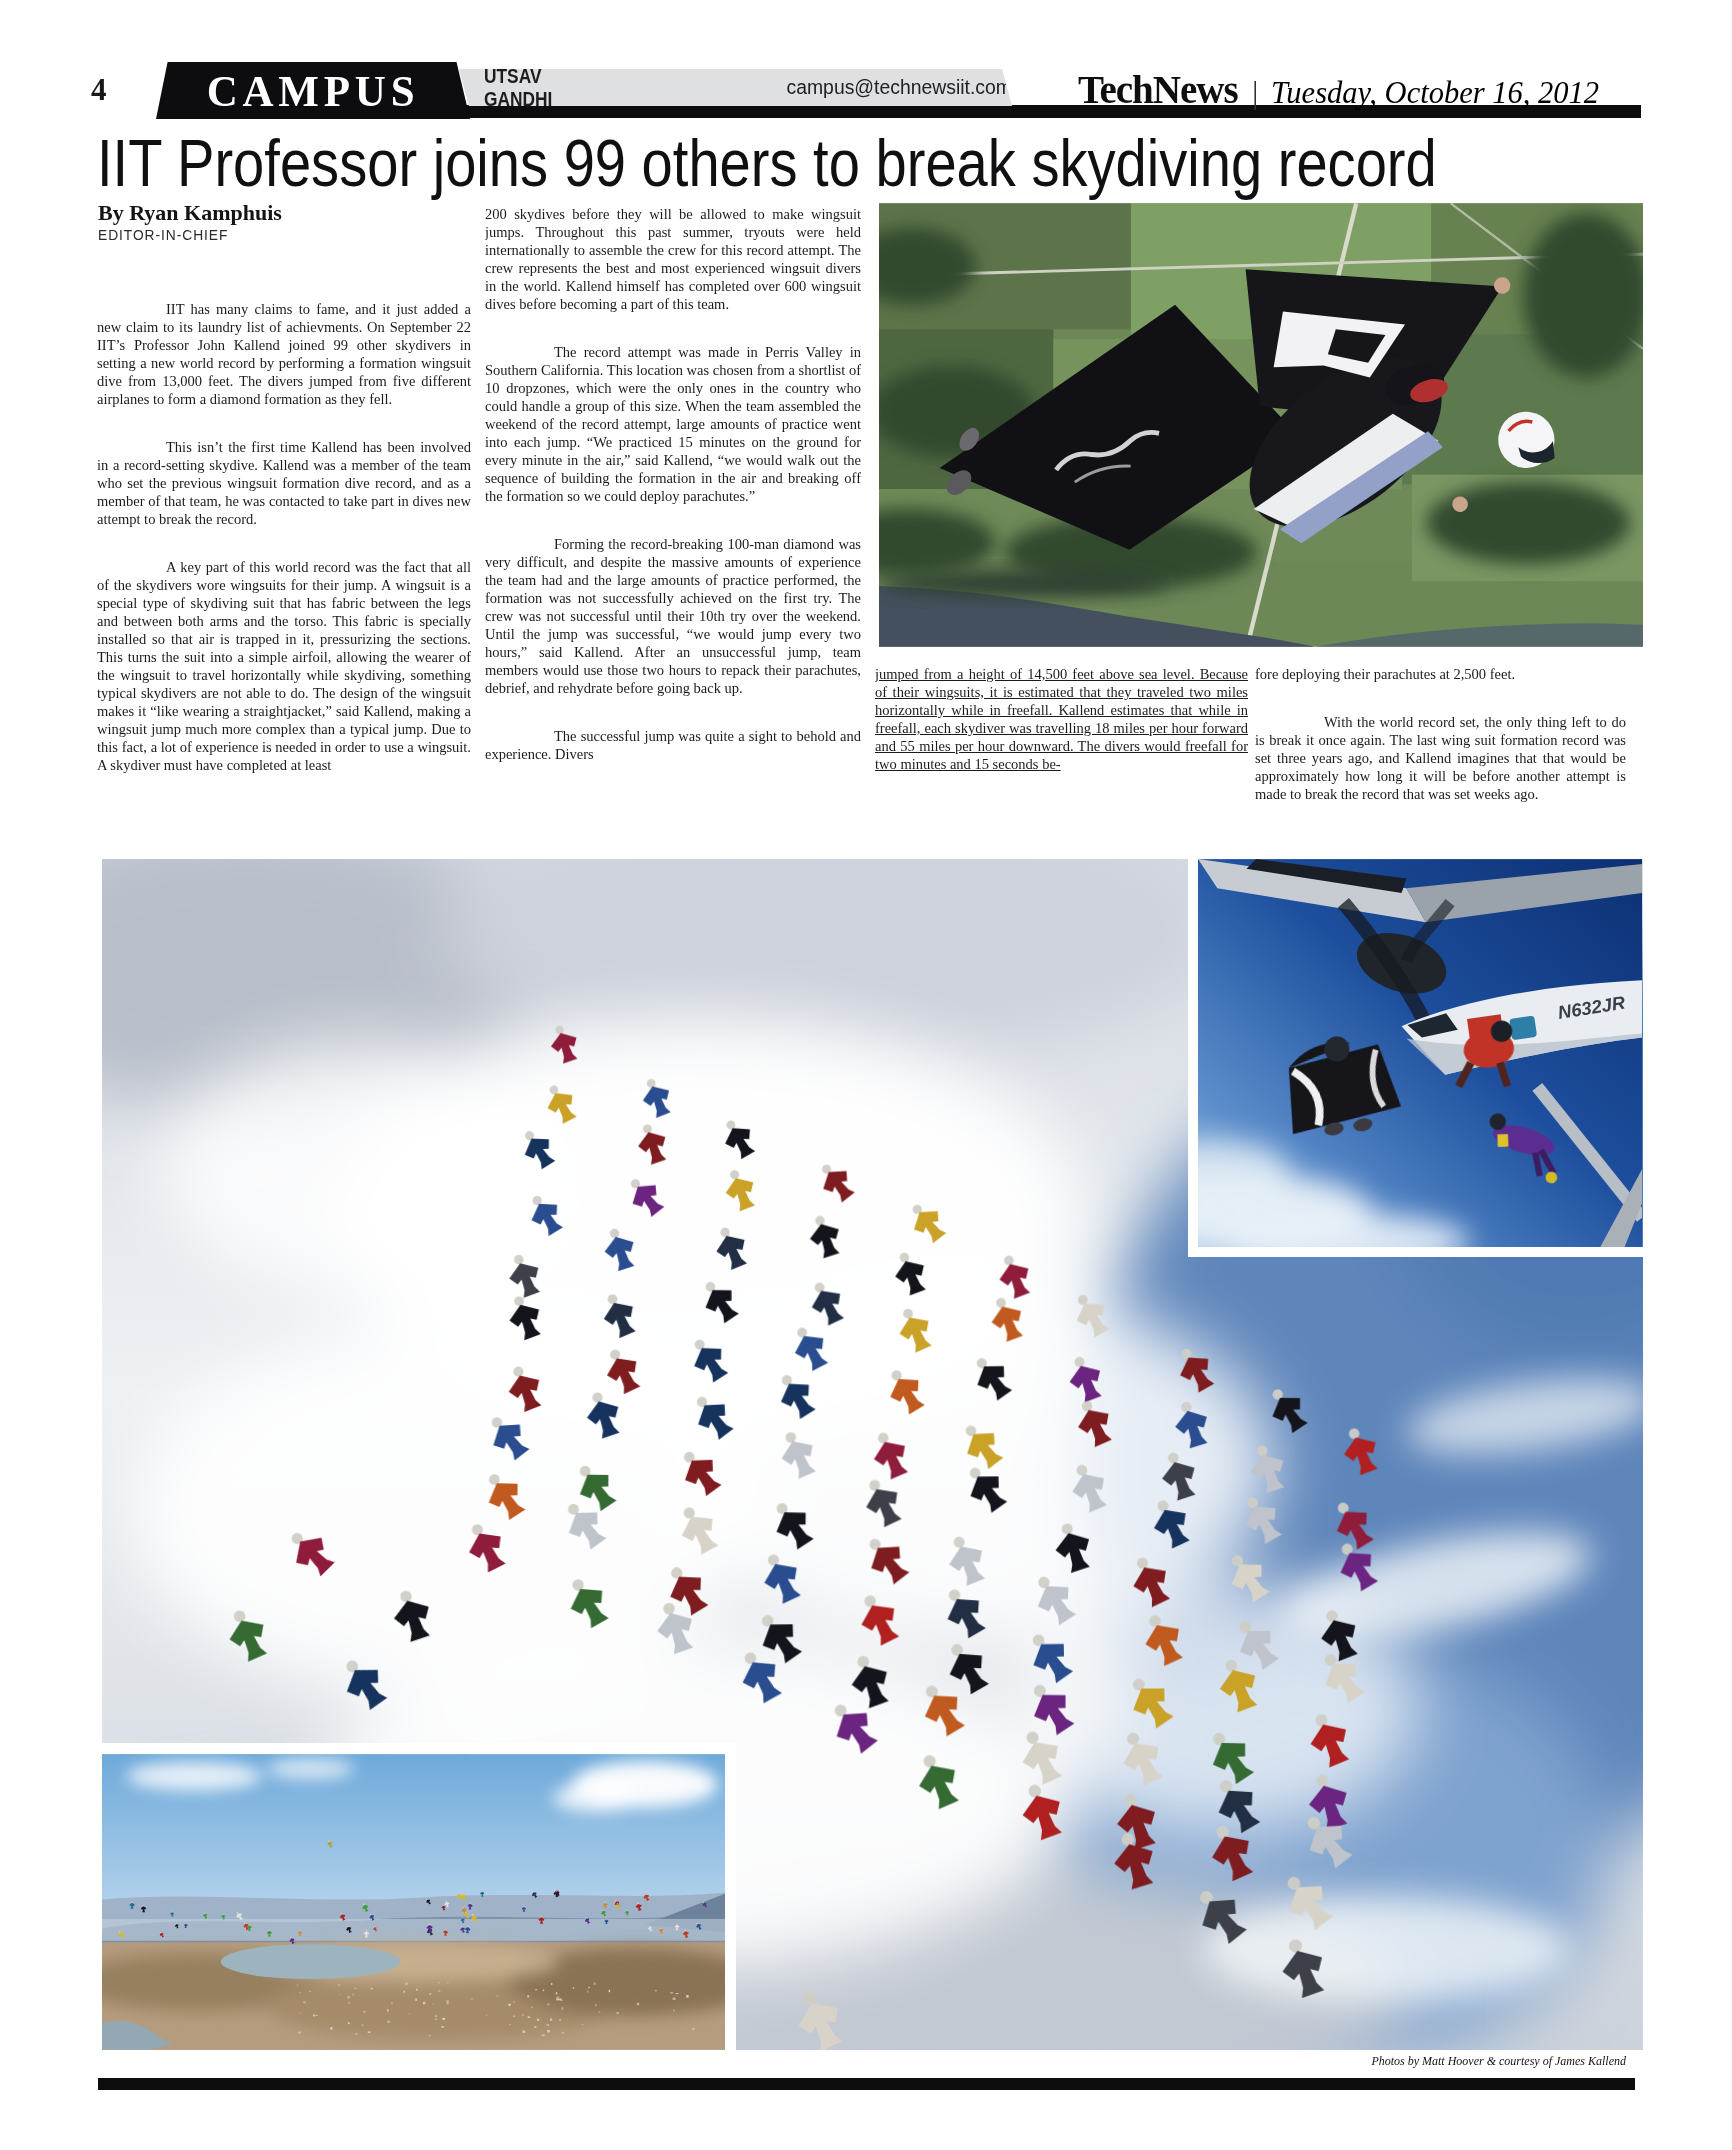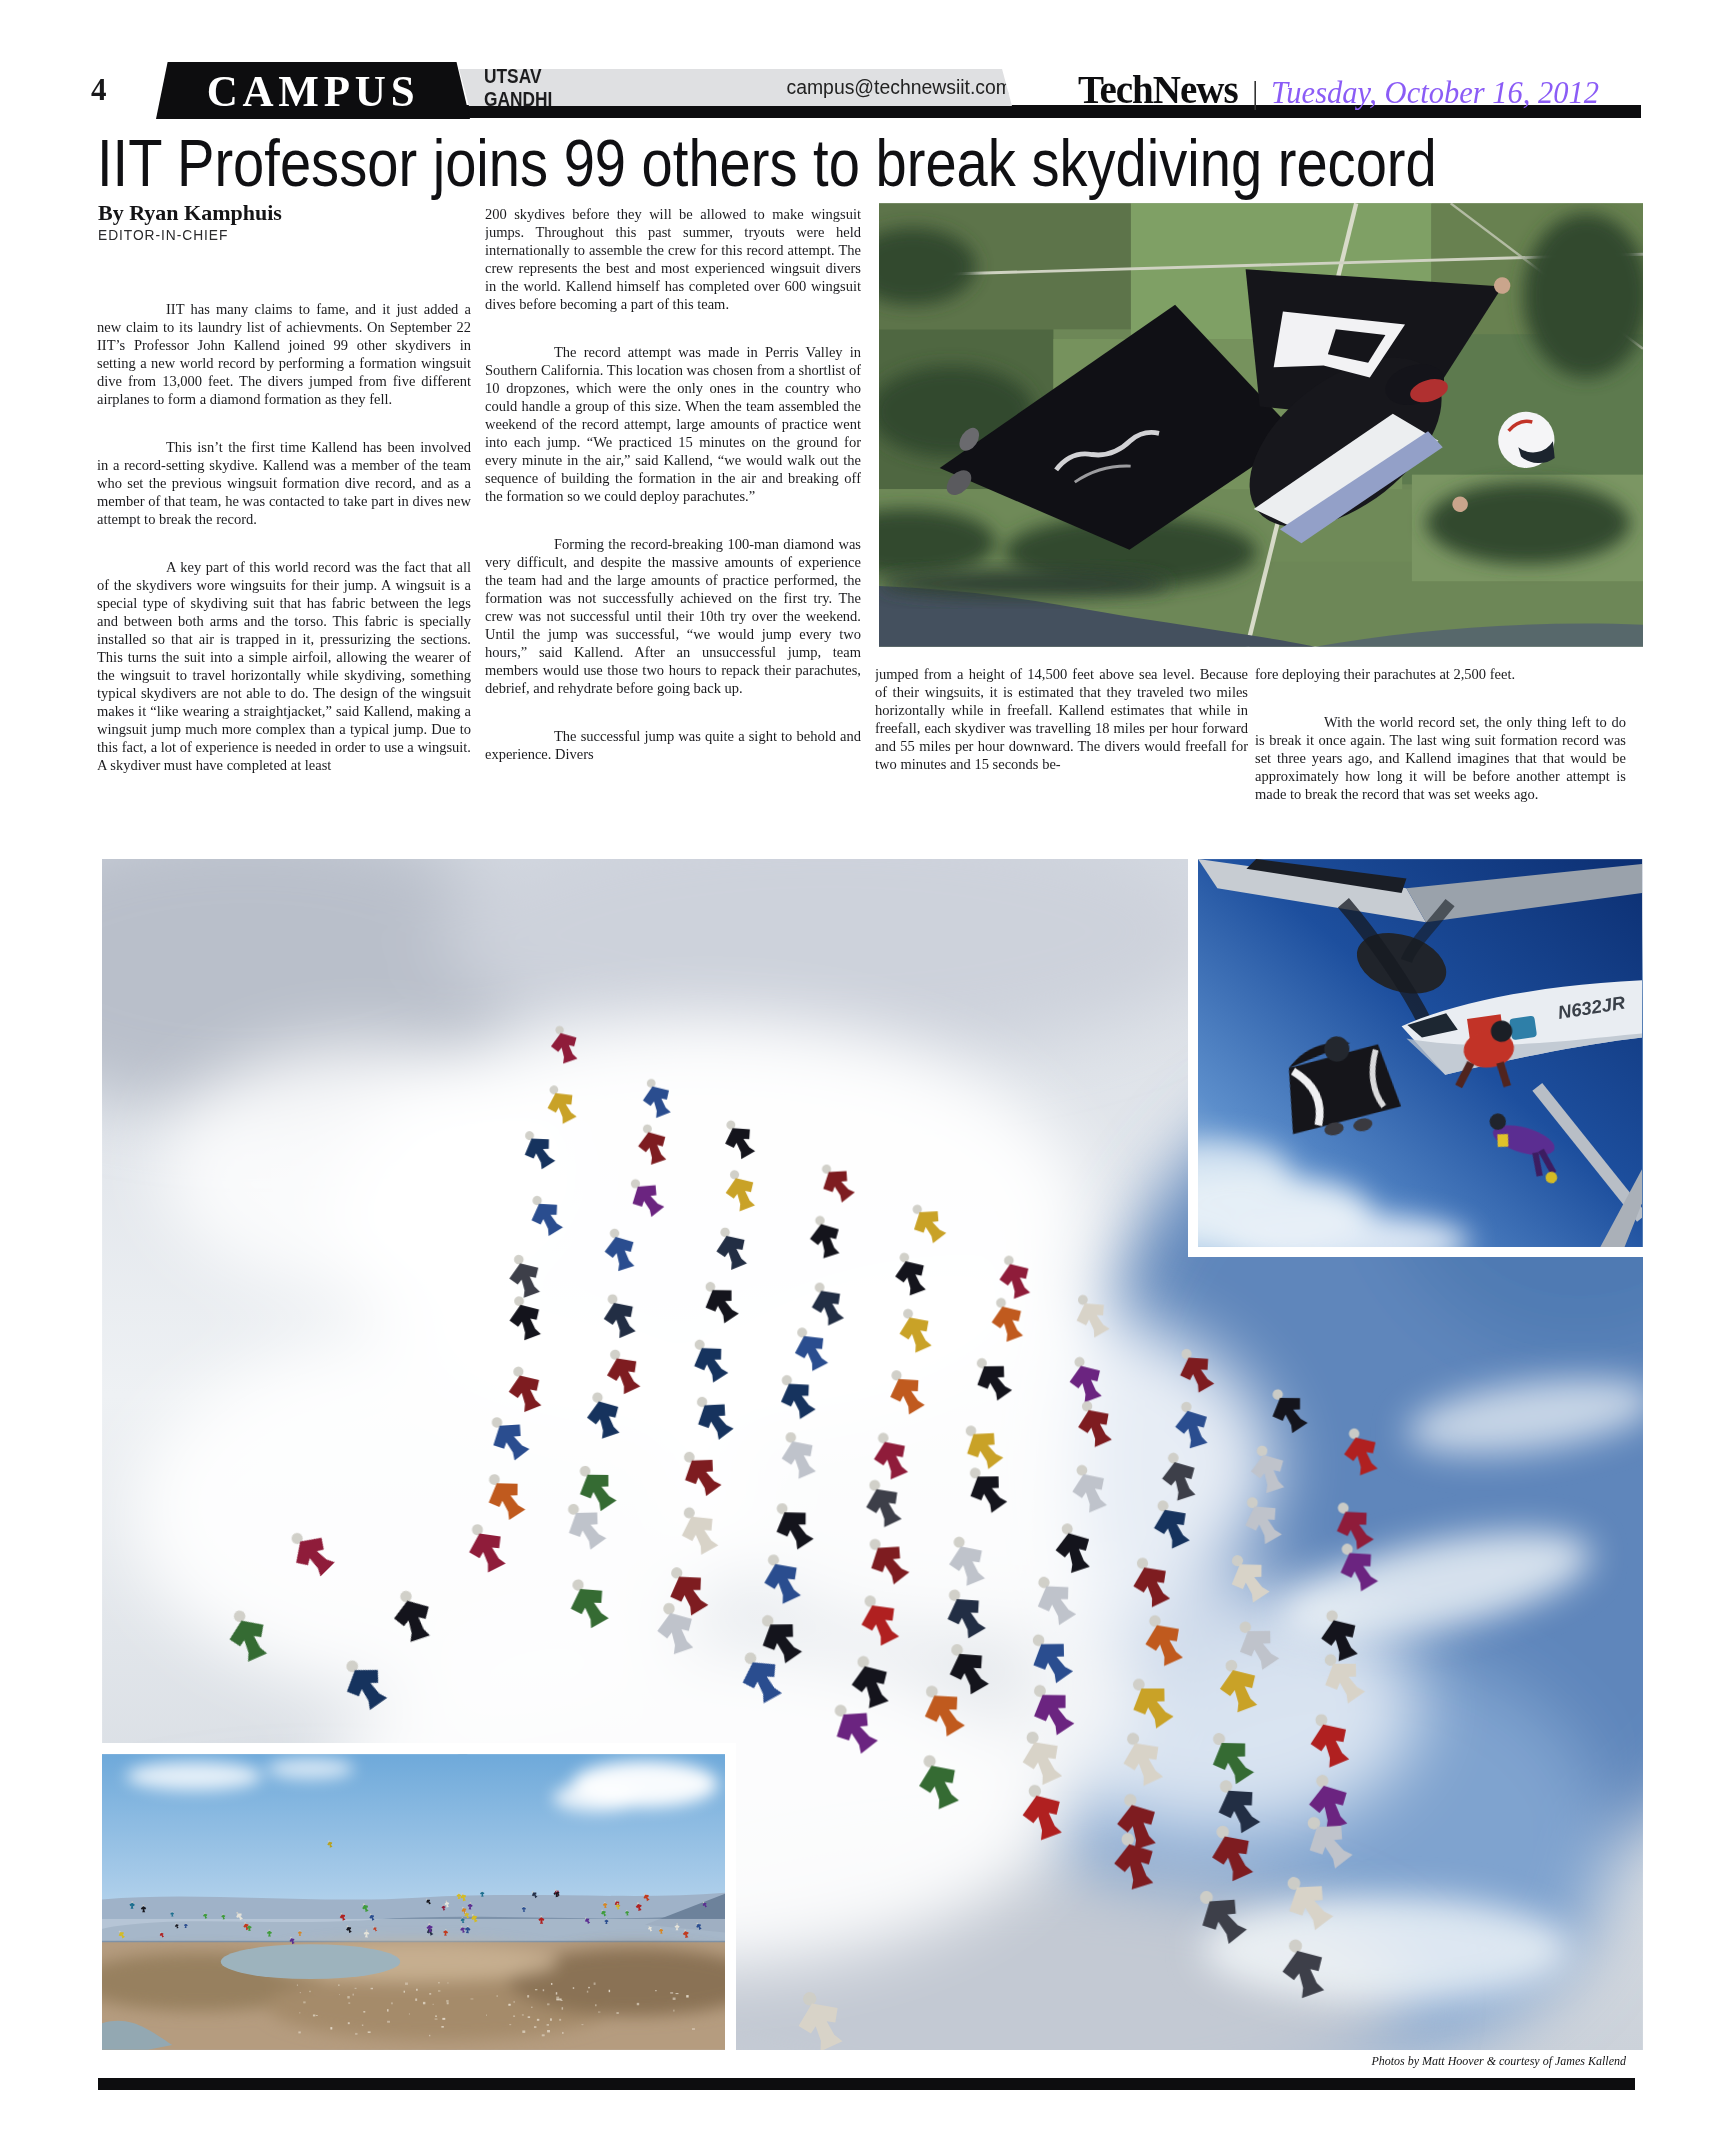--- a/index.html
+++ b/index.html
@@ -19,37 +19,37 @@
       clip-path:polygon(0 0,98.2% 0,100% 100%,1.8% 100%);
       display:flex;align-items:center;z-index:2;}
   .topic-strip .editor{font-family:"Liberation Sans",sans-serif;font-weight:700;
       font-size:20.4px;color:#1c1c1e;margin-left:25px;transform:scaleX(.85);transform-origin:left;}
   .topic-strip .email{font-family:"Liberation Sans",sans-serif;font-size:19.4px;color:#222;
       margin-left:153px;}
   .masthead{left:1078px;top:67px;display:flex;align-items:baseline;z-index:2;}
   .masthead .technews{font-family:"Liberation Serif",serif;font-weight:700;font-size:39px;
       letter-spacing:-1px;color:#0e0e10;text-align:right;}
   .masthead .sep{font-family:"Liberation Serif",serif;font-size:32px;color:#333;margin:0 12.6px 0 14.5px;}
-  .masthead .date{font-family:"Liberation Serif",serif;font-style:italic;font-size:30.5px;color:#8b5cf6;}
+  .masthead .date{font-family:"Liberation Serif",serif;font-style:italic;font-size:30.5px;color:#000000;}
 
   
   .headline{left:97px;top:125px;width:1745px;font-family:"Liberation Sans",sans-serif;
       font-weight:400;font-size:66px;letter-spacing:0;color:#101013;white-space:nowrap;
       transform:scaleX(.85);transform-origin:left top;}
   .byline{left:98px;top:200px;font-weight:700;font-size:22px;color:#141416;}
   .byline-title{left:98px;top:227px;font-family:"Liberation Sans",sans-serif;font-size:14.5px;
       letter-spacing:1px;color:#2a2a2c;transform:scaleX(.95);transform-origin:left;}
 
   
   .col{text-align:justify;font-size:14.5px;line-height:18px;overflow:hidden;}
   .col p{margin:0;}
   .col p.indent{text-indent:69px;margin-top:30px;}
   #col1{left:97px;top:270px;width:374px;height:579px;}
   #col2{left:485px;top:205px;width:376px;height:652px;}
-  #col3{left:875px;top:665px;width:373px;height:170px;}
+  #col3{left:875px;top:665px;width:373px;height:170px;text-decoration:underline;}
   #col4{left:1255px;top:665px;width:371px;height:170px;}
 
   
   .photo1{left:879px;top:203px;width:764px;height:444px;overflow:hidden;}
   .bigphoto{left:102px;top:859px;width:1541px;height:1191px;overflow:hidden;}
   .bigphoto > svg{position:absolute;left:0;top:0;}
   .inset-plane{position:absolute;right:0;top:0;width:455px;height:398px;
       border-left:10.7px solid #fff;border-bottom:10.7px solid #fff;box-sizing:border-box;z-index:4;}
   .inset-land{position:absolute;left:0;bottom:0;width:634px;height:307px;
       border-top:11.6px solid #fff;border-right:11.6px solid #fff;box-sizing:border-box;z-index:4;}

